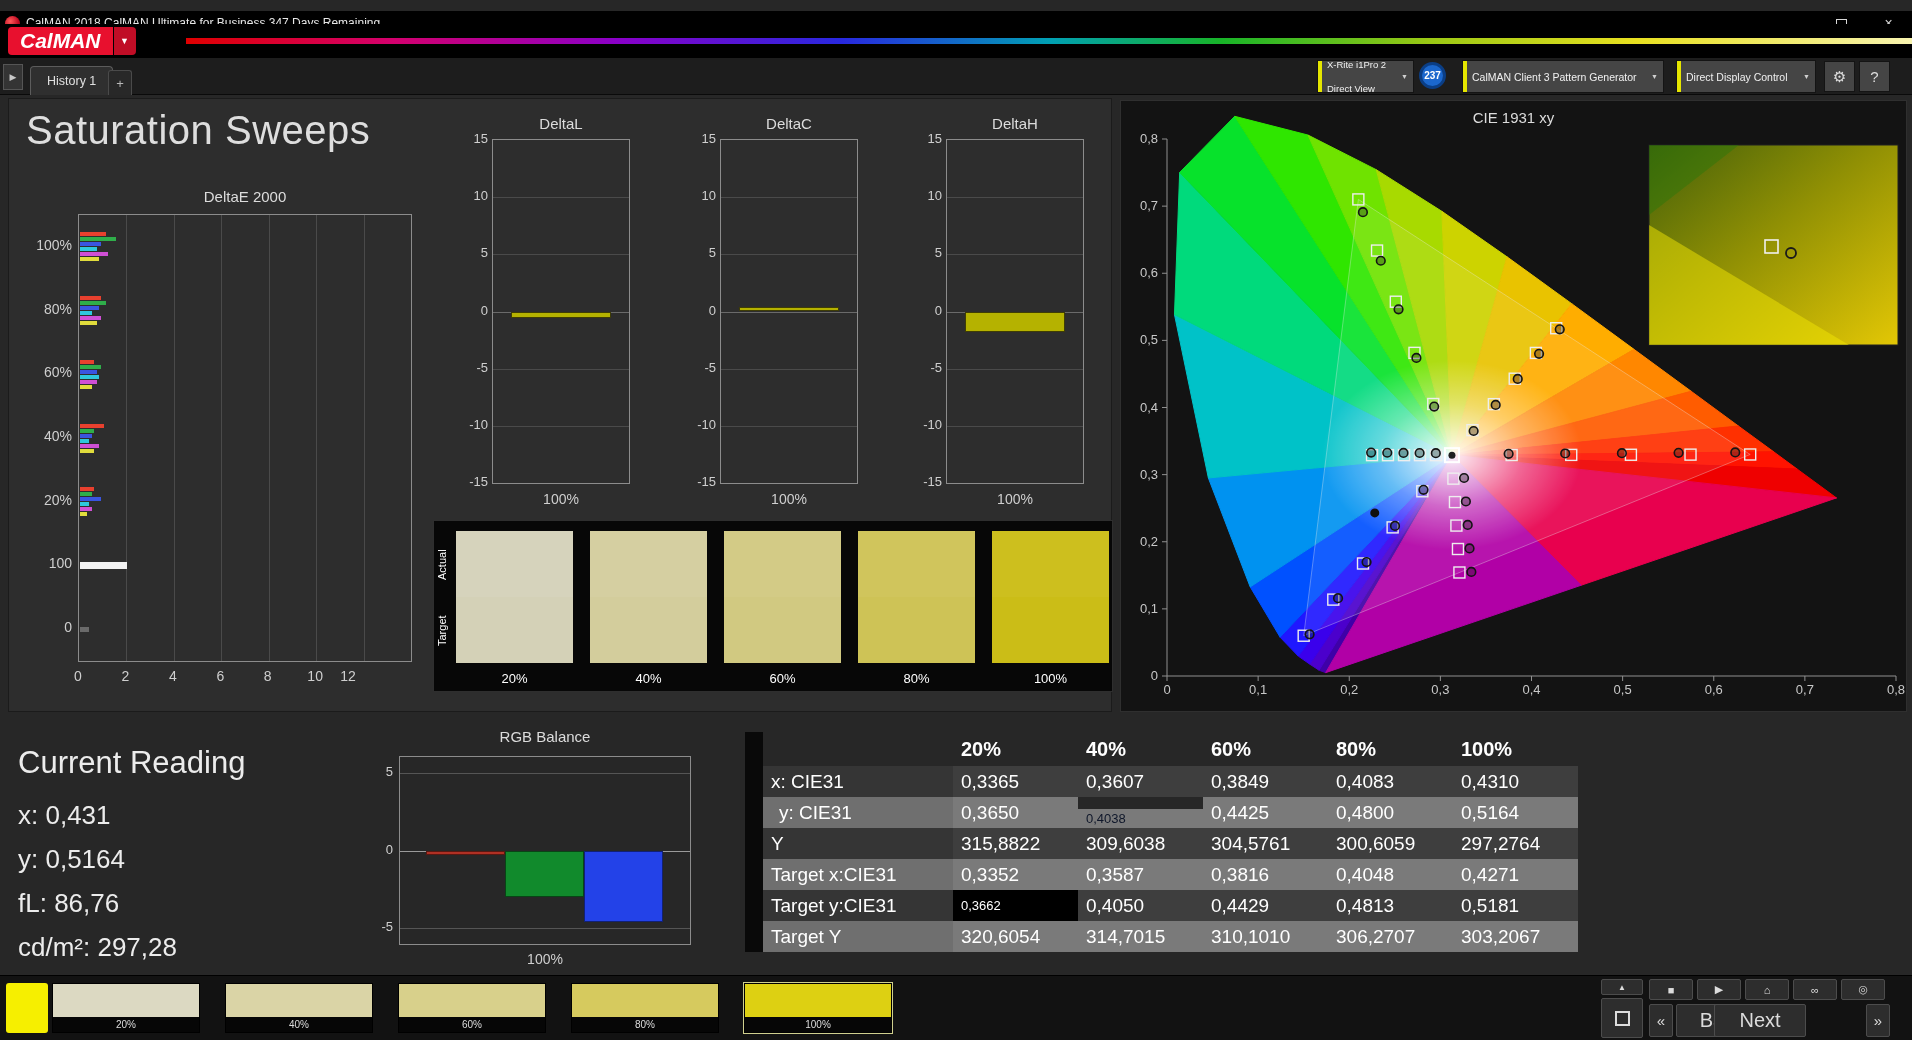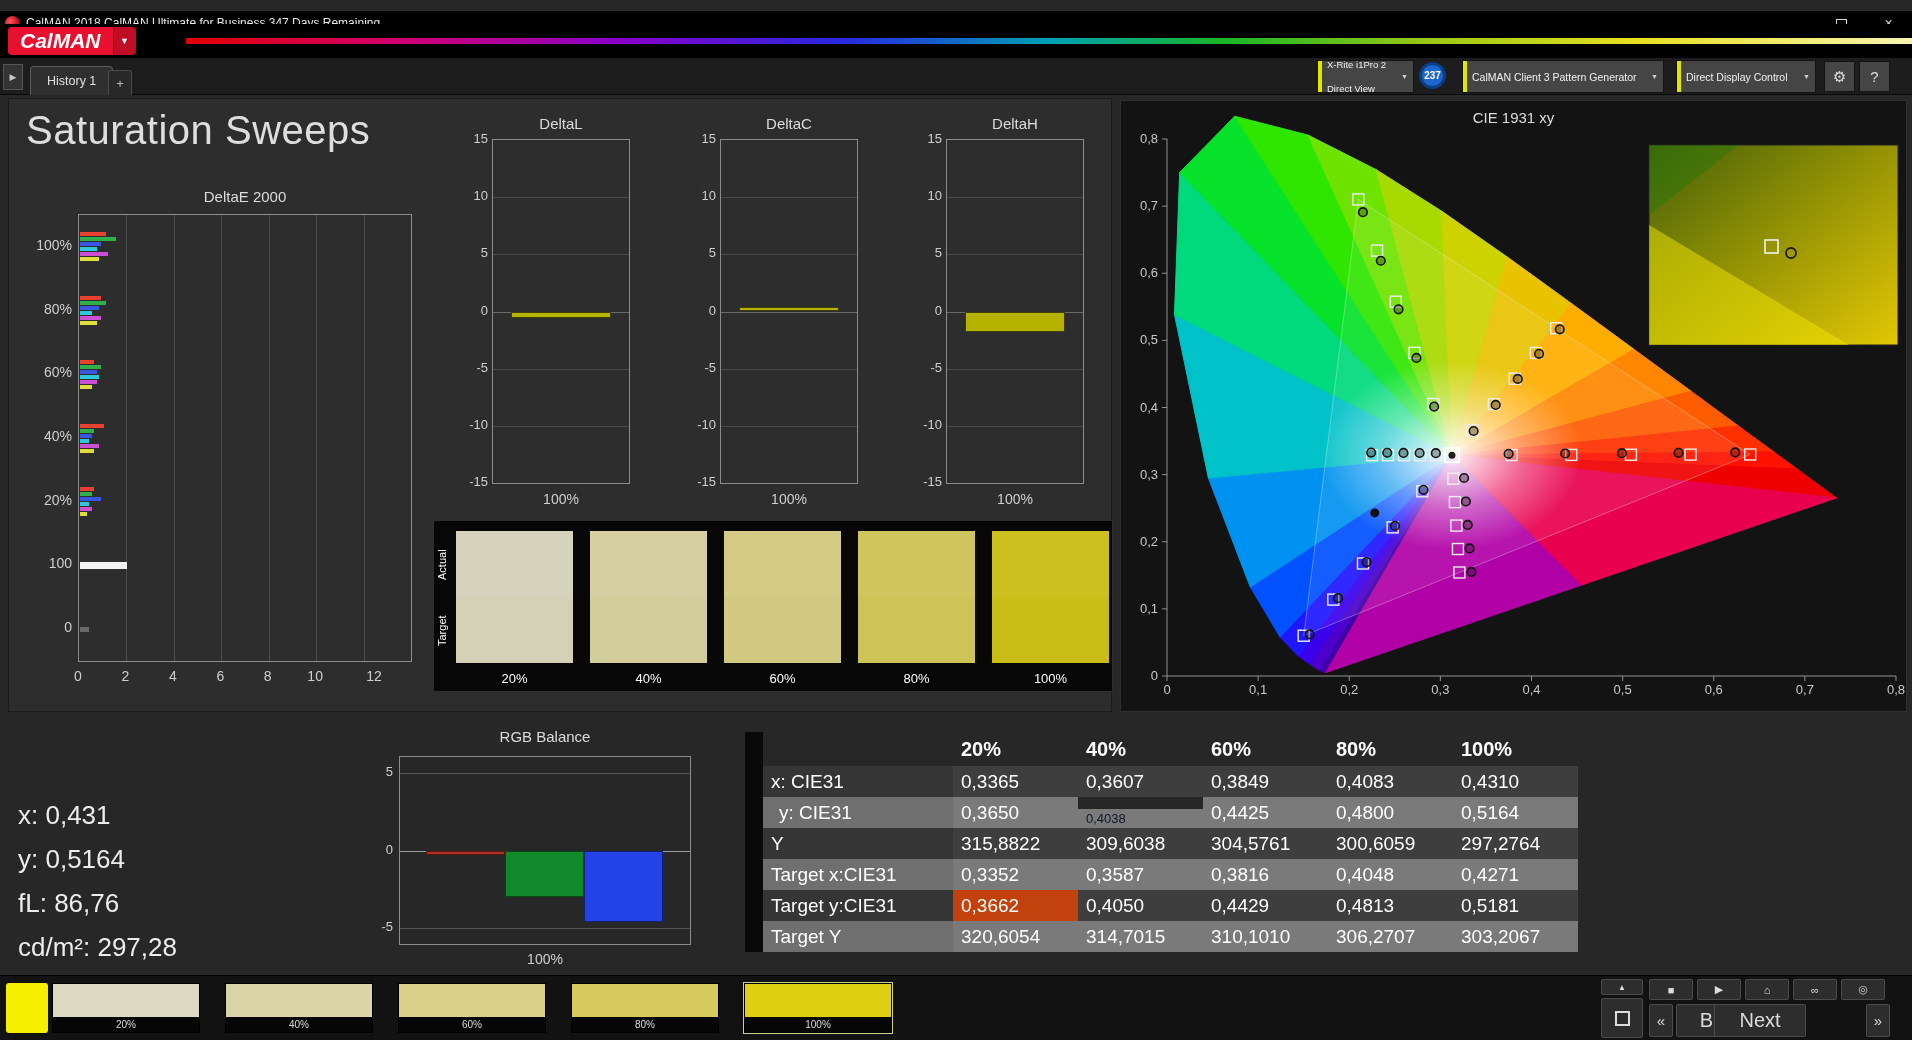--- a/index.html
+++ b/index.html
@@ -205,21 +205,21 @@
         <div style="position: absolute; left: 1px; top: 297.214px; width: 7.11429px; height: 4px; background: rgb(224, 220, 60);"></div>
         <div style="position: absolute; left: 1px; top: 346.929px; width: 47.4286px; height: 7px; background: rgb(242, 242, 242);"></div>
         <div style="position: absolute; left: 1px; top: 411.643px; width: 9.48571px; height: 5px; background: rgb(106, 106, 106);"></div>
       </div>
   <div style="position: absolute; left: 34px; top: 480px; width: 28px; text-align: center; font-size: 14px; color: rgb(207, 207, 207);">0</div>
       <div style="position: absolute; left: 81.4286px; top: 480px; width: 28px; text-align: center; font-size: 14px; color: rgb(207, 207, 207);">2</div>
       <div style="position: absolute; left: 128.857px; top: 480px; width: 28px; text-align: center; font-size: 14px; color: rgb(207, 207, 207);">4</div>
       <div style="position: absolute; left: 176.286px; top: 480px; width: 28px; text-align: center; font-size: 14px; color: rgb(207, 207, 207);">6</div>
       <div style="position: absolute; left: 223.714px; top: 480px; width: 28px; text-align: center; font-size: 14px; color: rgb(207, 207, 207);">8</div>
       <div style="position: absolute; left: 271.143px; top: 480px; width: 28px; text-align: center; font-size: 14px; color: rgb(207, 207, 207);">10</div>
-      <div style="position: absolute; left: 330px; top: 480px; width: 28px; text-align: center; font-size: 14px; color: rgb(207, 207, 207);">12</div>
+      <div style="position: absolute; left: 304px; top: 480px; width: 28px; text-align: center; font-size: 14px; color: rgb(207, 207, 207);">12</div>
       <div style="position: absolute; left: 366px; top: 480px; width: 28px; text-align: center; font-size: 14px; color: rgb(207, 207, 207); margin-left: 42px;">14</div>
       <div style="position: absolute; left: 0px; top: 48.8571px; width: 42px; text-align: right; font-size: 14px; color: rgb(207, 207, 207);">100%</div>
       <div style="position: absolute; left: 0px; top: 112.571px; width: 42px; text-align: right; font-size: 14px; color: rgb(207, 207, 207);">80%</div>
       <div style="position: absolute; left: 0px; top: 176.286px; width: 42px; text-align: right; font-size: 14px; color: rgb(207, 207, 207);">60%</div>
       <div style="position: absolute; left: 0px; top: 240px; width: 42px; text-align: right; font-size: 14px; color: rgb(207, 207, 207);">40%</div>
       <div style="position: absolute; left: 0px; top: 303.714px; width: 42px; text-align: right; font-size: 14px; color: rgb(207, 207, 207);">20%</div>
       <div style="position: absolute; left: 0px; top: 367.429px; width: 42px; text-align: right; font-size: 14px; color: rgb(207, 207, 207);">100</div>
       <div style="position: absolute; left: 0px; top: 431.143px; width: 42px; text-align: right; font-size: 14px; color: rgb(207, 207, 207);">0</div>
     </div>
 
@@ -447,20 +447,21 @@
           <rect x="0" y="0" width="249" height="200" fill="url(#ig)" stroke="#202020"></rect>
           <polygon points="0,200 0,80 200,200" fill="rgba(242,230,4,0.5)"></polygon>
           <polygon points="0,0 90,0 0,70" fill="rgba(40,120,10,0.45)"></polygon>
           <rect x="116" y="95" width="13" height="13" fill="none" stroke="#f0f0f0" stroke-width="1.6"></rect>
           <circle cx="142" cy="108" r="5" fill="none" stroke="#1a1a1a" stroke-width="1.8"></circle>
         </g>
       </svg>
   </div>
 
   <div class="cr">
+    <div class="cr-title">Current Reading</div>
     <div class="cr-line" style="top:55px">x: 0,431</div>
     <div class="cr-line" style="top:99px">y: 0,5164</div>
     <div class="cr-line" style="top:143px">fL: 86,76</div>
     <div class="cr-line" style="top:187px">cd/m²: 297,28</div>
   </div>
 
   <div class="chart" id="rgbchart">
     <div class="chart-title">RGB Balance</div>
     <div class="plot" id="rgb-plot">
         <div style="position: absolute; left: 0px; top: 15.5833px; width: 290px; height: 1px; background: rgb(85, 85, 85);"></div>
@@ -518,21 +519,21 @@
         <div style="width: 190px; background: rgb(111, 111, 111); display: flex; align-items: center; padding-left: 8px; font-size: 19px; color: rgb(255, 255, 255);">Target x:CIE31</div>
         <div style="width: 125px; background: rgb(122, 122, 122); display: flex; align-items: center; padding-left: 8px; font-size: 19px; color: rgb(255, 255, 255);">0,3352</div>
         <div style="width: 125px; background: rgb(122, 122, 122); display: flex; align-items: center; padding-left: 8px; font-size: 19px; color: rgb(255, 255, 255);">0,3587</div>
         <div style="width: 125px; background: rgb(122, 122, 122); display: flex; align-items: center; padding-left: 8px; font-size: 19px; color: rgb(255, 255, 255);">0,3816</div>
         <div style="width: 125px; background: rgb(122, 122, 122); display: flex; align-items: center; padding-left: 8px; font-size: 19px; color: rgb(255, 255, 255);">0,4048</div>
         <div style="width: 125px; background: rgb(122, 122, 122); display: flex; align-items: center; padding-left: 8px; font-size: 19px; color: rgb(255, 255, 255);">0,4271</div>
       </div>
       <div style="position: relative; display: flex; height: 31px; align-items: stretch;">
         <div style="width: 18px; background: rgb(9, 9, 9);"></div>
         <div style="width: 190px; background: rgb(53, 53, 53); display: flex; align-items: center; padding-left: 8px; font-size: 19px; color: rgb(255, 255, 255);">Target y:CIE31</div>
-        <div style="width: 125px; background: #c2410c; display: flex; align-items: center; padding-left: 8px; font-size: 19px; color: rgb(255, 255, 255);">0,3662</div>
+        <div style="width: 125px; background: #000000; display: flex; align-items: center; padding-left: 8px; font-size: 13px; color: rgb(255, 255, 255);">0,3662</div>
         <div style="width: 125px; background: rgb(62, 62, 62); display: flex; align-items: center; padding-left: 8px; font-size: 19px; color: rgb(255, 255, 255);">0,4050</div>
         <div style="width: 125px; background: rgb(62, 62, 62); display: flex; align-items: center; padding-left: 8px; font-size: 19px; color: rgb(255, 255, 255);">0,4429</div>
         <div style="width: 125px; background: rgb(62, 62, 62); display: flex; align-items: center; padding-left: 8px; font-size: 19px; color: rgb(255, 255, 255);">0,4813</div>
         <div style="width: 125px; background: rgb(62, 62, 62); display: flex; align-items: center; padding-left: 8px; font-size: 19px; color: rgb(255, 255, 255);">0,5181</div>
       </div>
       <div style="position: relative; display: flex; height: 31px; align-items: stretch;">
         <div style="width: 18px; background: rgb(9, 9, 9);"></div>
         <div style="width: 190px; background: rgb(111, 111, 111); display: flex; align-items: center; padding-left: 8px; font-size: 19px; color: rgb(255, 255, 255);">Target Y</div>
         <div style="width: 125px; background: rgb(122, 122, 122); display: flex; align-items: center; padding-left: 8px; font-size: 19px; color: rgb(255, 255, 255);">320,6054</div>
         <div style="width: 125px; background: rgb(122, 122, 122); display: flex; align-items: center; padding-left: 8px; font-size: 19px; color: rgb(255, 255, 255);">314,7015</div>

